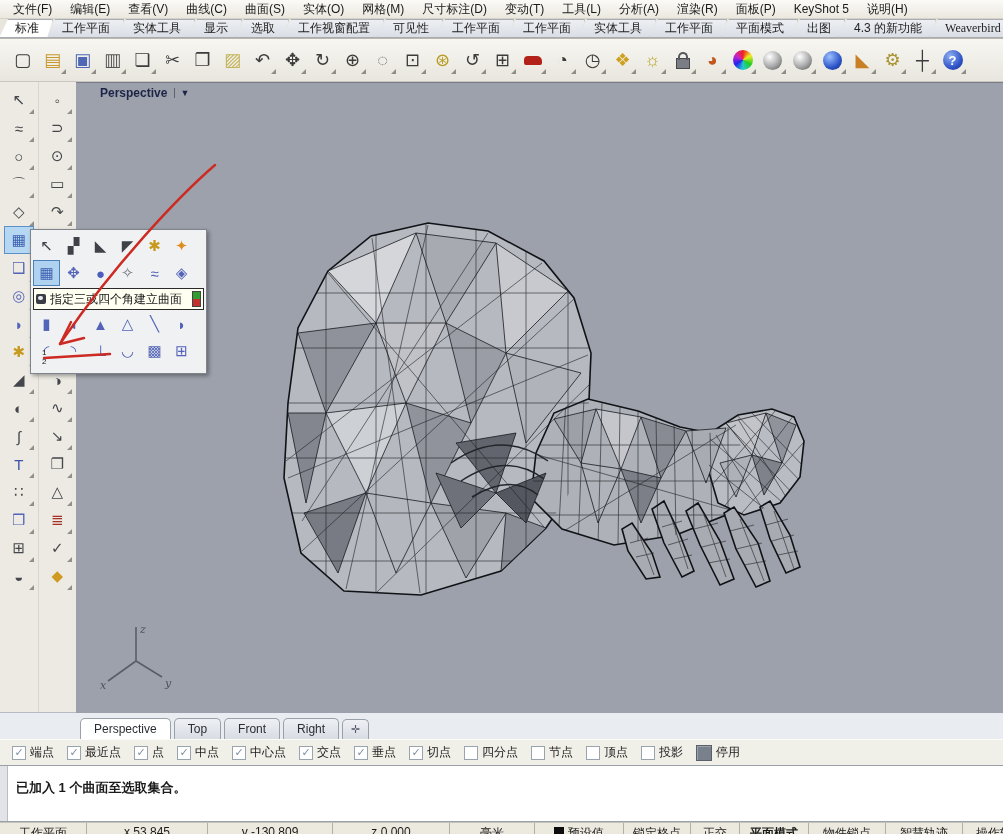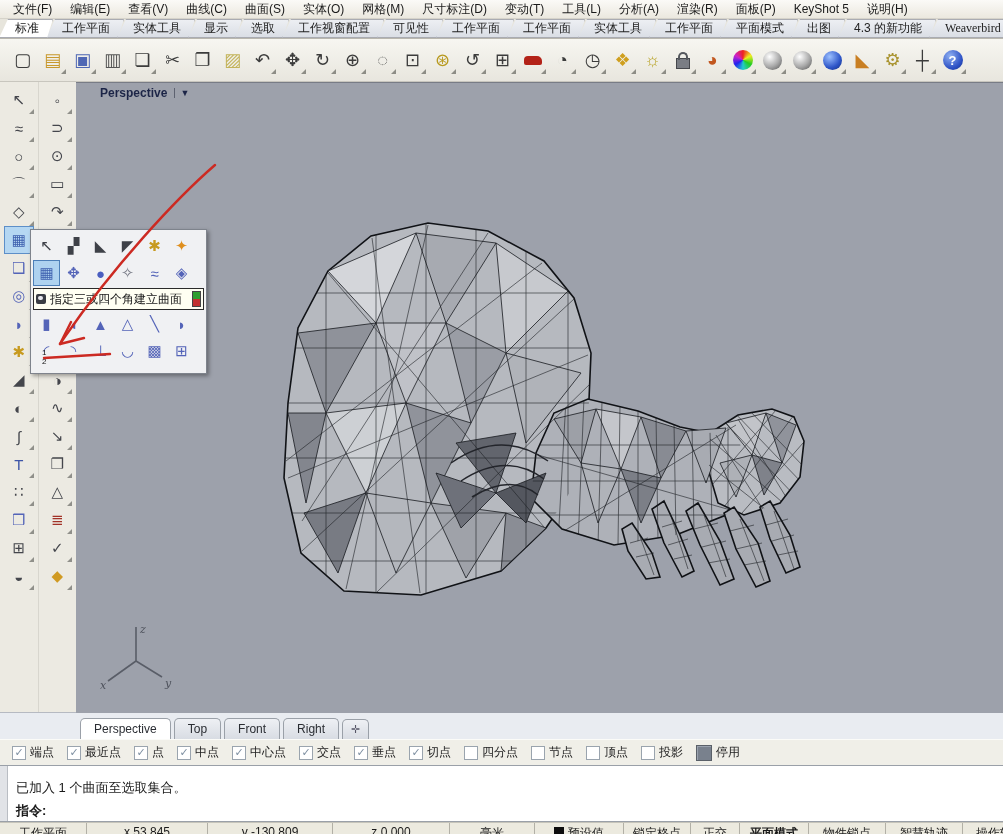--- a/index.html
+++ b/index.html
@@ -90,21 +90,21 @@
   .os-item{display:flex;align-items:center;gap:4px;color:#222;white-space:nowrap;}
   .os-box{width:12px;height:12px;background:#fff;border:1px solid #9aa4ae;
     font-size:11px;line-height:11px;text-align:center;color:#7d8ea0;}
   .os-stop{width:14px;height:14px;background:#79818d;border:1px solid #5a6068;
     box-shadow:inset 1px 1px 0 #9aa2ae;}
   
   .command{height:55px;background:#ffffff;border-top:1px solid #9aa0a8;border-bottom:1px solid #9aa0a8;
     position:relative;font-size:13px;}
   .command::before{content:"";position:absolute;left:0;top:0;bottom:0;width:7px;
     background:#e1e3e7;border-right:1px solid #b9bdc3;}
-  .cmd-history{padding:13px 12px 0 16px;}
+  .cmd-history{padding:13px 12px 0 16px;font-weight:bold;}
   .cmd-prompt{padding:5px 0 0 16px;font-weight:bold;}
   
   .statusbar{height:17px;display:flex;overflow:hidden;font-size:12px;
     background:#eceadf;border-top:1px solid #c6c4ba;}
   .sb-cell{display:flex;align-items:flex-start;justify-content:center;gap:4px;
     padding-top:2px;border-right:1px solid #b2b0a6;white-space:nowrap;overflow:hidden;flex:0 0 auto;}
   .sb-cell.bold{font-weight:bold;}
   .sb-swatch{width:10px;height:10px;background:#0d0d0d;margin-top:2px;flex:0 0 auto;}
 </style>
 </head>
@@ -453,21 +453,20 @@
       <span>投影</span>
     </span>
     <span class="os-item">
       <span class="os-stop"></span>
       <span>停用</span>
     </span>
   </div>
 
 <div class="command">
   <div class="cmd-history">已加入 1 个曲面至选取集合。</div>
-  <div class="cmd-prompt">指令:</div>
 </div>
 
 <div class="statusbar">
     <div class="sb-cell" style="width: 86px;">
       <span>工作平面</span>
     </div>
     <div class="sb-cell" style="width: 120px;">
       <span>x 53.845</span>
     </div>
     <div class="sb-cell" style="width: 124px;">

